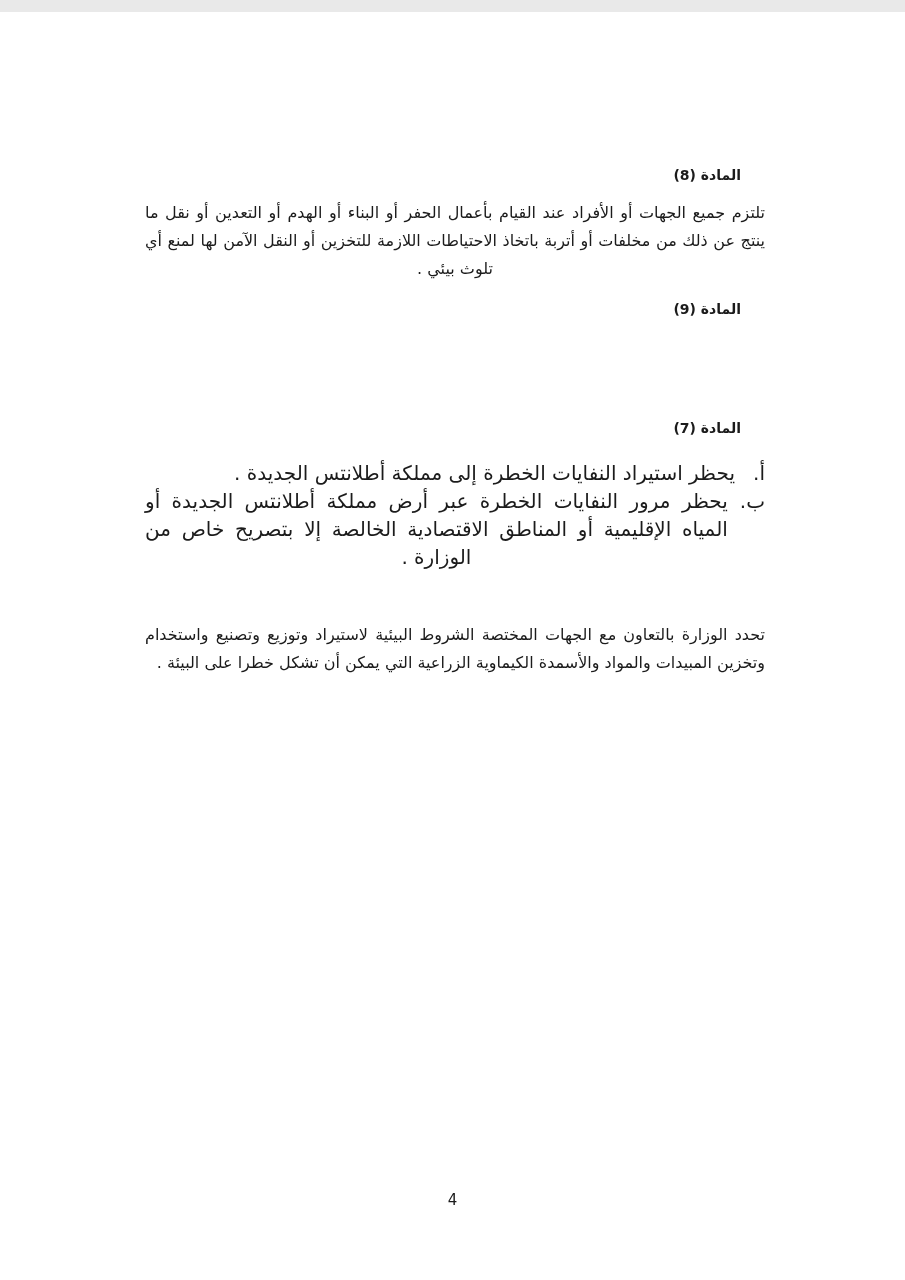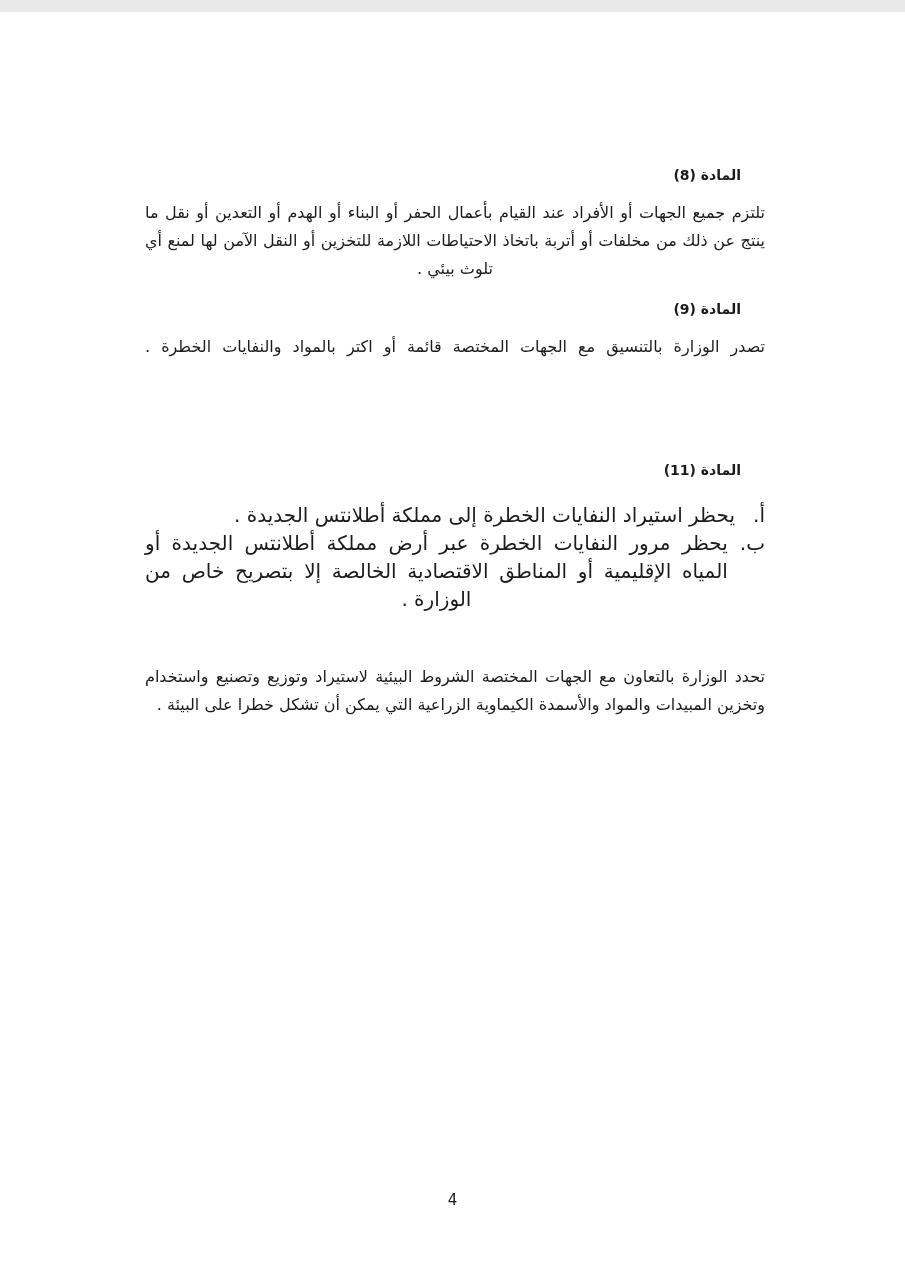--- a/index.html
+++ b/index.html
@@ -56,24 +56,23 @@
 <body>
 
 <div class="page">
   <div>
       <section class="article-section" style="margin-top: 0px;">
         <div class="article-heading">المادة (8)</div>
         <p class="para last-center">تلتزم جميع الجهات أو الأفراد عند القيام بأعمال الحفر أو البناء أو الهدم أو التعدين أو نقل ما ينتج عن ذلك من مخلفات أو أتربة باتخاذ الاحتياطات اللازمة للتخزين أو النقل الآمن لها لمنع أي تلوث بيئي .</p>
       </section>
       <section class="article-section" style="margin-top: 16px;">
         <div class="article-heading">المادة (9)</div>
-        <p class="para last-justify">تصدر الوزارة بالتنسيق مع الجهات المختصة قائمة أو اكتر بالمواد  والنفايات الخطرة .</p>
       </section>
       <section class="article-section" style="margin-top: 99px;">
-        <div class="article-heading">المادة (11)</div>
+        <div class="article-heading">المادة (7)</div>
       </section>
       <section class="article-section" style="margin-top: 21px;">
         <div class="list">
           <div class="list-item">
             <span class="marker">أ.</span>
             <div class="li-text last-right">يحظر استيراد النفايات الخطرة إلى مملكة أطلانتس الجديدة .</div>
           </div>
           <div class="list-item">
             <span class="marker">ب.</span>
             <div class="li-text last-center">يحظر مرور النفايات الخطرة عبر أرض مملكة أطلانتس الجديدة أو المياه الإقليمية أو المناطق الاقتصادية الخالصة إلا بتصريح خاص من الوزارة .</div>

